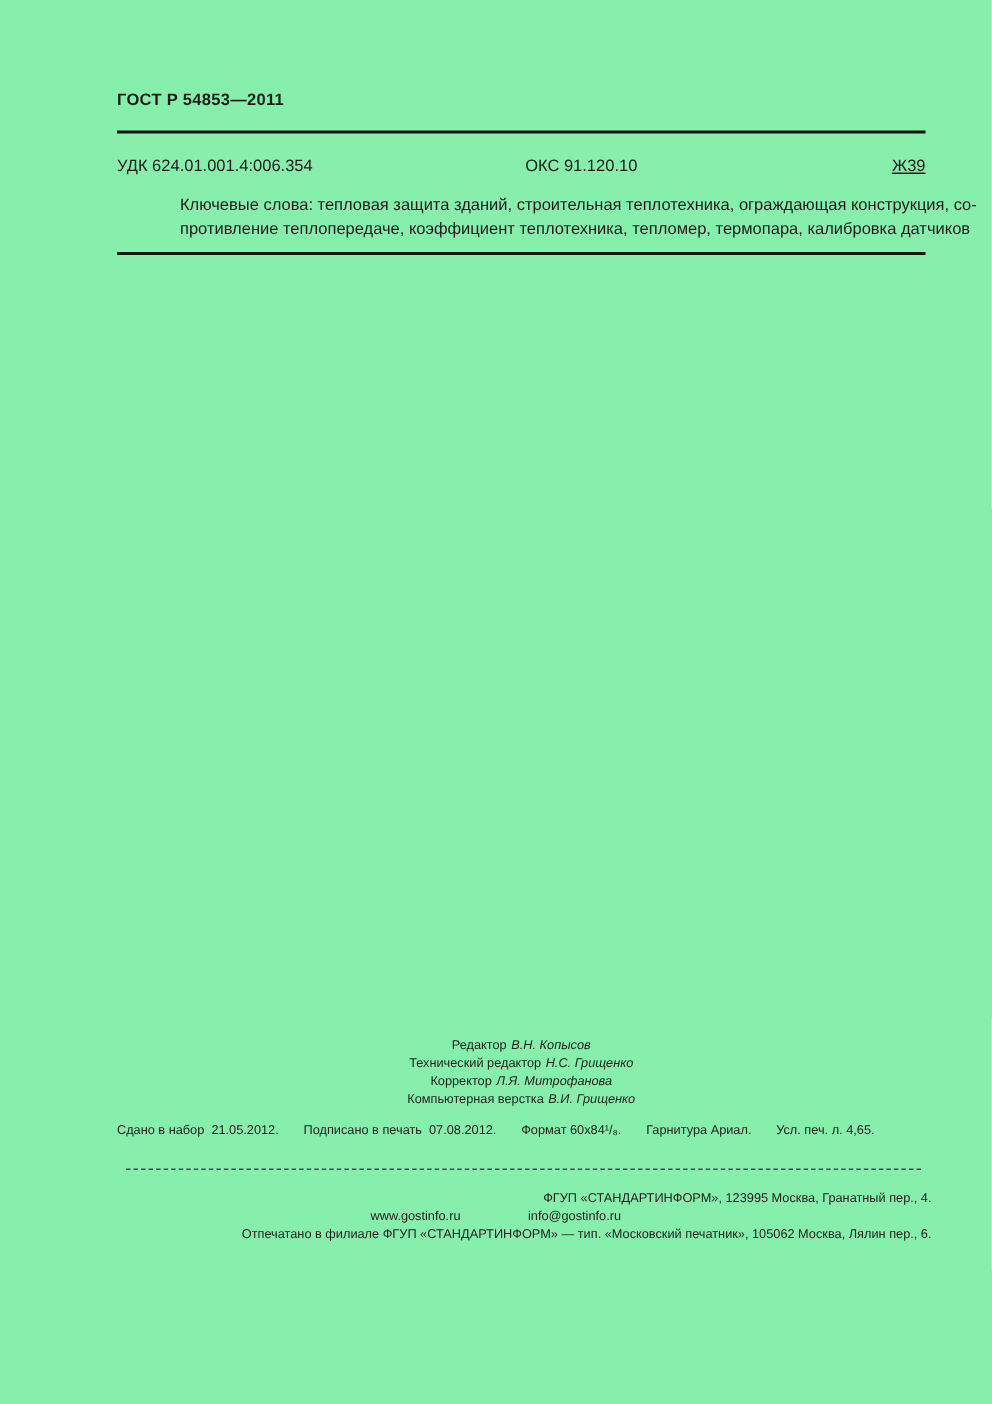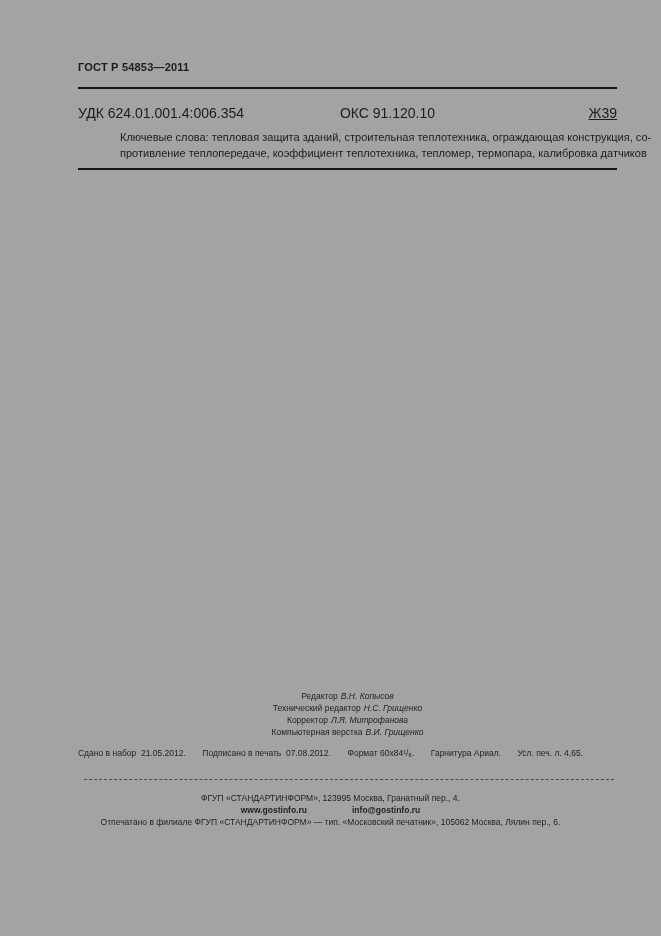--- a/index.html
+++ b/index.html
@@ -4,37 +4,37 @@
 <style>
   * { margin: 0; padding: 0; box-sizing: border-box; }
   html, body { width: 661px; height: 936px; }
   body {
     background: #ffffff;
     font-family: "Liberation Sans", sans-serif;
     color: #1c1c1c;
     overflow: hidden;
     position: relative;
   }
-  .page { position: absolute; inset: 0; background: #a3a3a3; }
+  .page { position: absolute; inset: 0; background: #86efac; }
 
   .doc-number {
     position: absolute; left: 78px; top: 61px;
     font-size: 11px; font-weight: bold; letter-spacing: 0.2px;
   }
   .rule {
     position: absolute; left: 78px; width: 539px; height: 2px;
     background: #151515;
   }
   .rule-header { top: 87px; }
   .rule-keywords { top: 168px; }
 
   .udc-row {
     position: absolute; left: 78px; top: 105px; width: 539px;
     display: grid; grid-template-columns: 1fr auto 1fr;
-    font-size: 14px;
+    font-size: 11px;
   }
   .udc-row .udc { text-align: left; }
   .udc-row .oks { text-align: center; position: relative; left: 40px; }
   .udc-row .code { text-align: right; text-decoration: underline; }
 
   .keywords {
     position: absolute; left: 78px; top: 129px; width: 539px;
     font-size: 11px; line-height: 16px;
   }
   .keywords .kw-line {
@@ -58,25 +58,25 @@
   }
   .imprint .imp-line { white-space: pre; }
 
   .dashed-rule {
     position: absolute; left: 84px; top: 779px; width: 530px;
     border-top: 1px dashed #4a4a4a; height: 0;
   }
 
   .publisher {
     position: absolute; left: 40px; top: 792px; width: 581px;
-    font-size: 8.5px; line-height: 12px; text-align: center;
+    font-size: 8.5px; line-height: 12px; text-align: right;
     color: #222;
   }
   .publisher .contacts {
-    display: flex; justify-content: center; gap: 45px; font-weight: bold;
+    display: flex; justify-content: center; gap: 45px;
   }
   .publisher .pub-line { white-space: nowrap; }
 </style>
 </head>
 <body>
 
 <div class="page">
 
   <div class="doc-number">ГОСТ Р 54853—2011</div>
 

